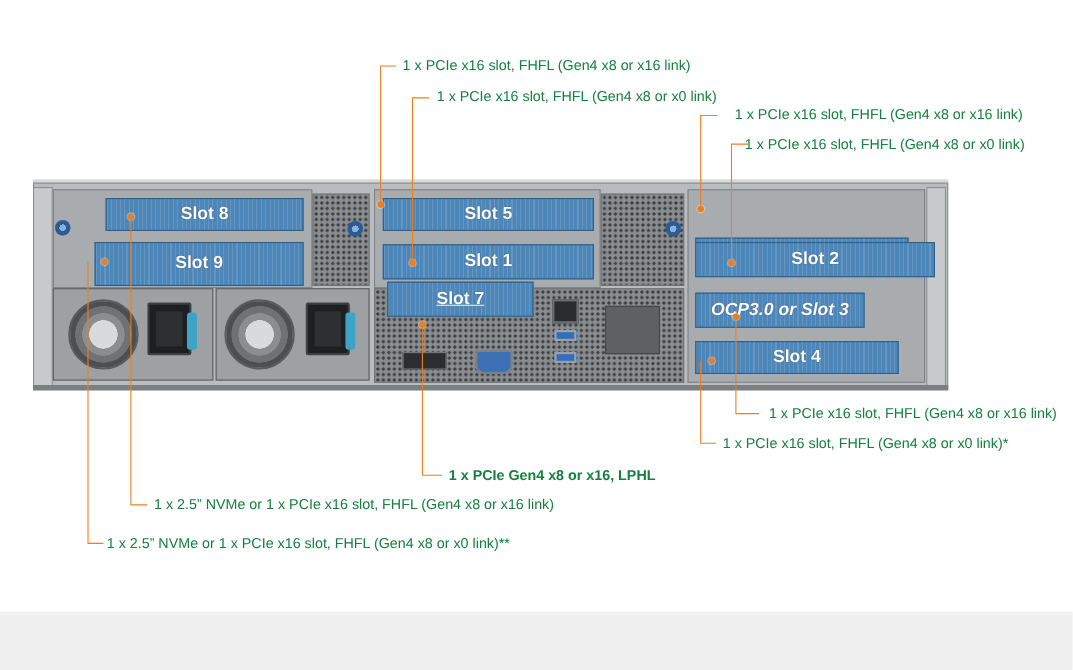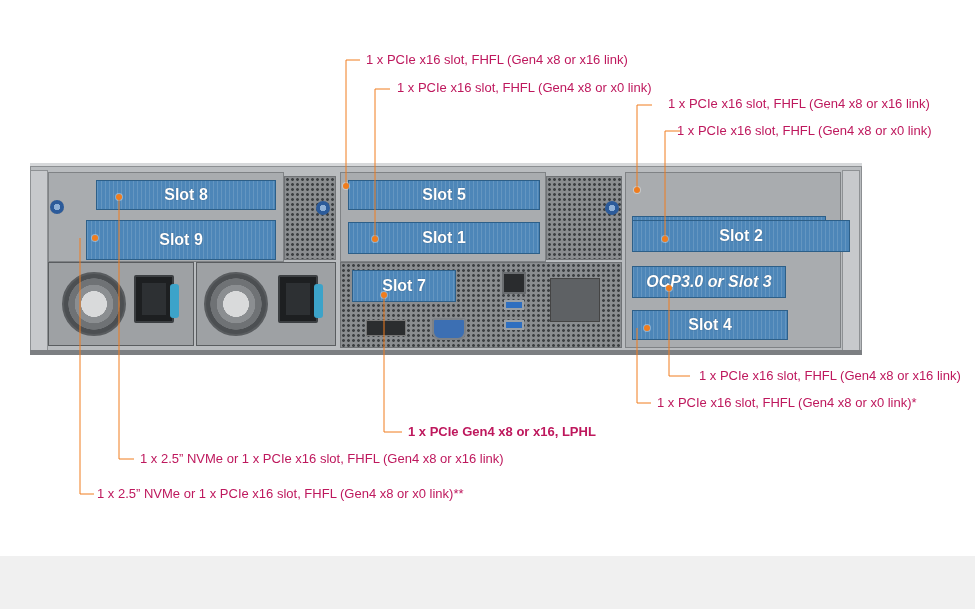--- a/index.html
+++ b/index.html
@@ -3,21 +3,21 @@
 <meta charset="utf-8">
 <style>
   html, body { margin: 0; padding: 0; }
   body {
     width: 975px; height: 609px; overflow: hidden; position: relative;
     background: #ffffff;
     font-family: "Liberation Sans", sans-serif;
   }
   .bg-bottom { position: absolute; left: 0; top: 556px; width: 975px; height: 53px; background: #f0f0f0; }
   .lbl {
-    position: absolute; font-size: 13px; color: #be185d; white-space: nowrap;
+    position: absolute; font-size: 13px; color: #15803d; white-space: nowrap;
     font-family: "Liberation Sans", sans-serif; line-height: 14px;
   }
   svg.lines { position: absolute; left: 0; top: 0; width: 975px; height: 609px; pointer-events: none; }
 
   
   .chassis { position: absolute; left: 30px; top: 166px; width: 832px; height: 188px; background: #b9bcbf; border: 1px solid #8c8f92; box-sizing: border-box; }
   .chassis-top { position: absolute; left: 30px; top: 163px; width: 832px; height: 8px; background: #d6d8da; border-bottom: 1px solid #9a9da0; }
   .rack-ear { position: absolute; width: 18px; background: #c7c9cc; border: 1px solid #8e9194; box-sizing: border-box; }
   .panel { position: absolute; background: #a9acaf; border: 1px solid #7f8285; box-sizing: border-box; }
   .grille { position: absolute; box-sizing: border-box; border: 1px solid #6f7275;
@@ -91,33 +91,33 @@
   </div>
 <div class="slot" style="left:86px;top:220px;width:190px;height:40px;">
     <span>Slot 9</span>
   </div>
 <div class="slot" style="left:348px;top:180px;width:192px;height:30px;">
     <span>Slot 5</span>
   </div>
 <div class="slot" style="left:348px;top:222px;width:192px;height:32px;">
     <span>Slot 1</span>
   </div>
-<div class="slot" style="left:352px;top:270px;width:104px;height:32px;">
+<div class="slot" style="left:352px;top:256px;width:133px;height:32px;text-decoration:underline;">
     <span>Slot 7</span>
   </div>
 <div class="slot" style="left:632px;top:180px;width:194px;height:32px;margin-top:36px;">
     <span>Slot 1</span>
   </div>
 <div class="slot" style="left:632px;top:220px;width:218px;height:32px;">
     <span>Slot 2</span>
   </div>
 <div class="slot" style="left:632px;top:266px;width:154px;height:32px;font-style:italic;">
     <span>OCP3.0 or Slot 3</span>
   </div>
-<div class="slot" style="left:632px;top:310px;width:156px;height:30px;">
+<div class="slot" style="left:632px;top:310px;width:185px;height:30px;">
     <span>Slot 4</span>
   </div>
 
 <div class="dot" style="left:116px;top:194px;"></div>
 <div class="dot" style="left:92px;top:235px;"></div>
 <div class="dot" style="left:343px;top:183px;"></div>
 <div class="dot" style="left:372px;top:236px;"></div>
 <div class="dot" style="left:381px;top:292px;"></div>
 <div class="dot" style="left:634px;top:187px;"></div>
 <div class="dot" style="left:662px;top:236px;"></div>

